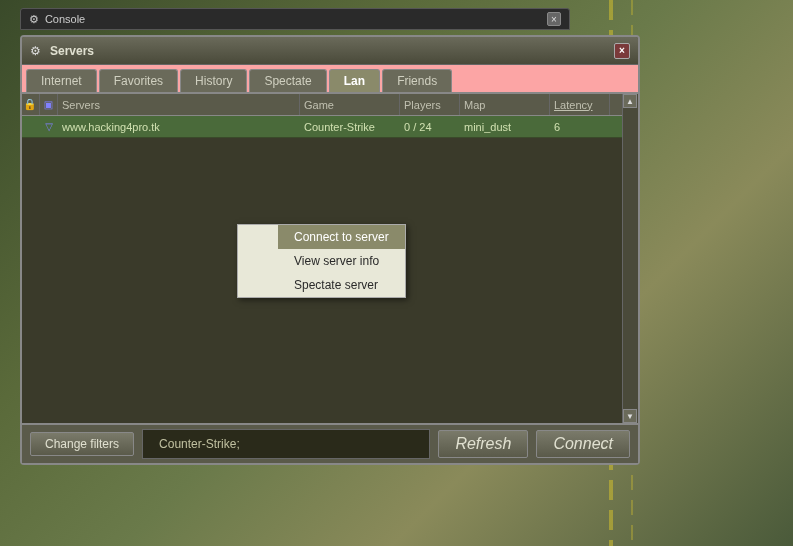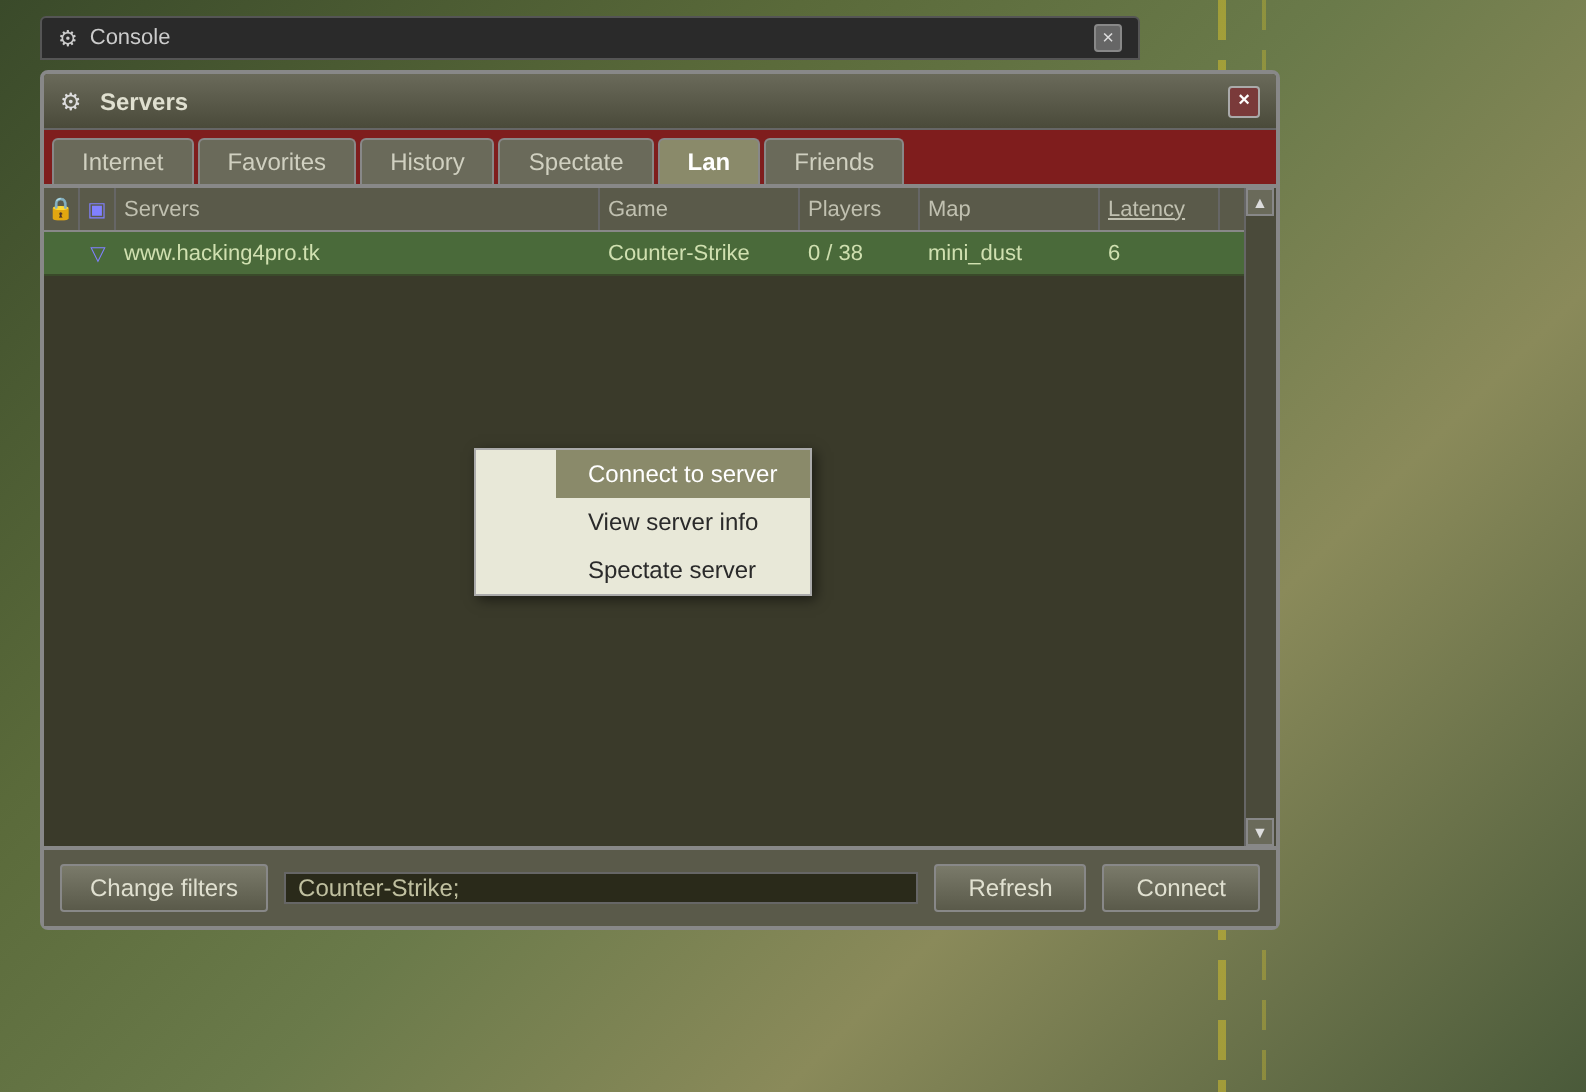--- a/index.html
+++ b/index.html
@@ -128,21 +128,21 @@
       justify-content: center;
       cursor: pointer;
       color: #fff;
       font-size: 10px;
       font-weight: bold;
     }
 
     
     .tabs-row {
       display: flex;
-      background: #7f1d1d;
+      background: #fca5a5;
       border-bottom: 2px solid #888;
       padding-top: 4px;
       padding-left: 4px;
       gap: 2px;
     }
 
     .tab {
       padding: 4px 14px;
       background: #6a6a5a;
       border: 1px solid #888;
@@ -310,37 +310,38 @@
       background: linear-gradient(180deg, #7a7a6a, #5a5a4a);
       border: 1px solid #888;
       border-radius: 2px;
       color: #e0e0d0;
       font-size: 12px;
       cursor: pointer;
     }
 
     .filter-input {
       flex: 1;
-      height: 16px;
+      height: 30px;
       background: #2a2a1a;
       border: 1px solid #666;
       color: #c0c0a0;
       font-size: 12px;
-      padding: 0 6px;
+      padding: 0 16px;
     }
 
     .action-btn {
       padding: 4px 16px;
       background: linear-gradient(180deg, #7a7a6a, #5a5a4a);
       border: 1px solid #888;
       border-radius: 2px;
       color: #e0e0d0;
-      font-size: 12px;
+      font-size: 16px;
       cursor: pointer;
       min-width: 70px;
+      font-style: italic;
     }
   </style>
 </head>
 <body>
 
 <div class="bg"></div>
 
 <div class="console-bar">
   <span>⚙</span>
   <span style="margin-left:6px;text-align:center;">Console</span>
@@ -381,21 +382,21 @@
       <div class="col-header col-scroll"></div>
     </div>
 
     <div class="server-row">
       <div class="cell cell-lock"></div>
       <div class="cell cell-vac">
         <span class="vac-icon">▽</span>
       </div>
       <div class="cell cell-name">www.hacking4pro.tk</div>
       <div class="cell cell-game">Counter-Strike</div>
-      <div class="cell cell-players">0 / 38</div>
+      <div class="cell cell-players">0 / 24</div>
       <div class="cell cell-map">mini_dust</div>
       <div class="cell cell-latency">6</div>
     </div>
 
     <div class="scrollbar">
       <div class="scrollbar-up">▲</div>
       <div class="scrollbar-down">▼</div>
     </div>
 
     <div class="context-menu">

